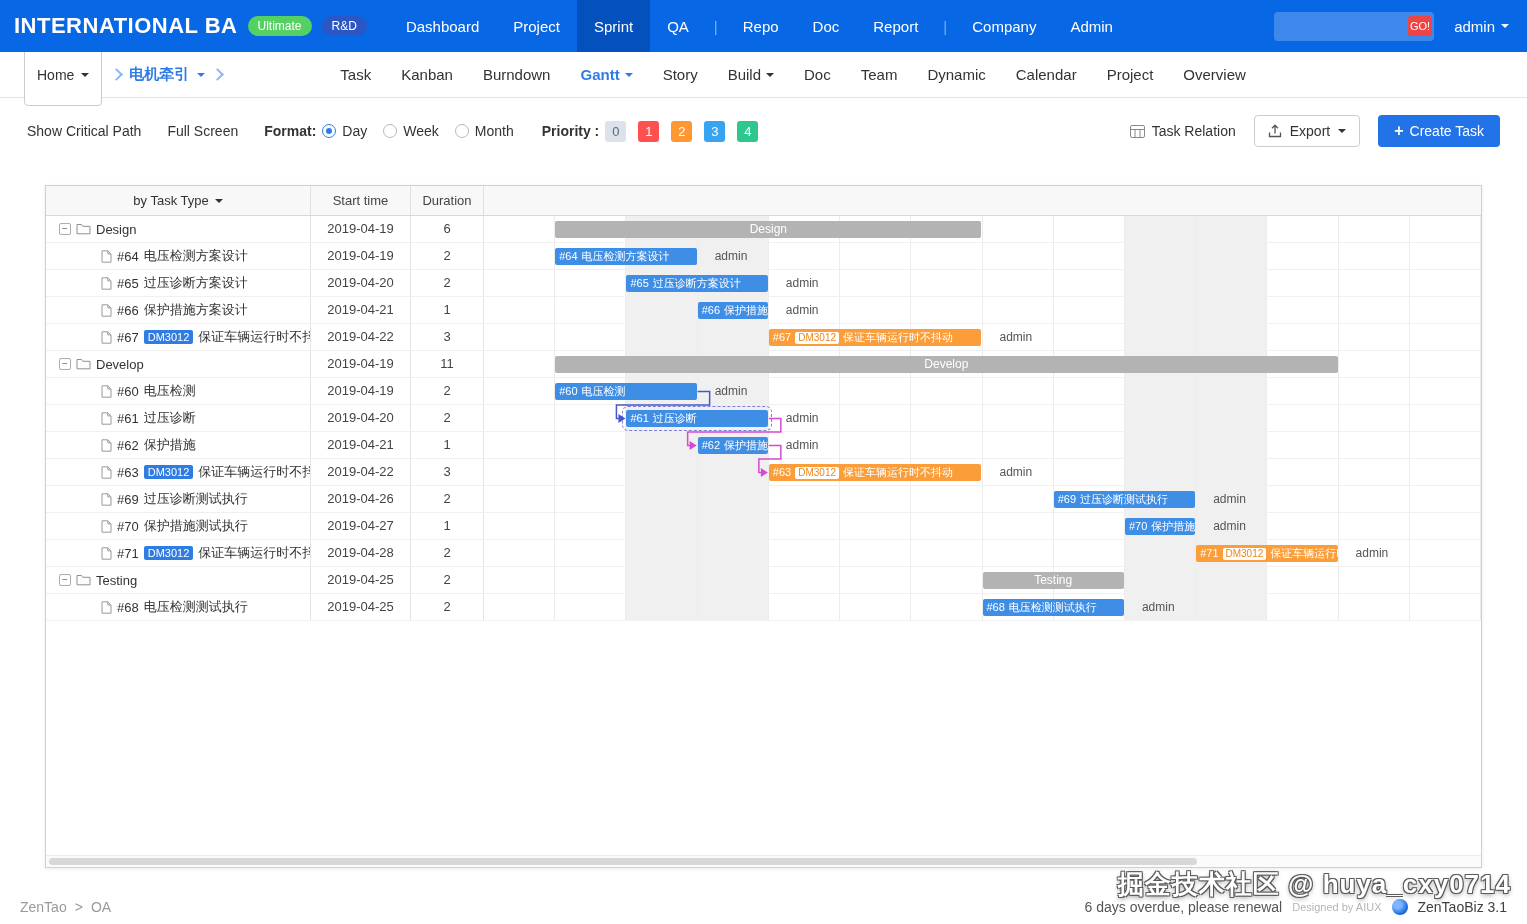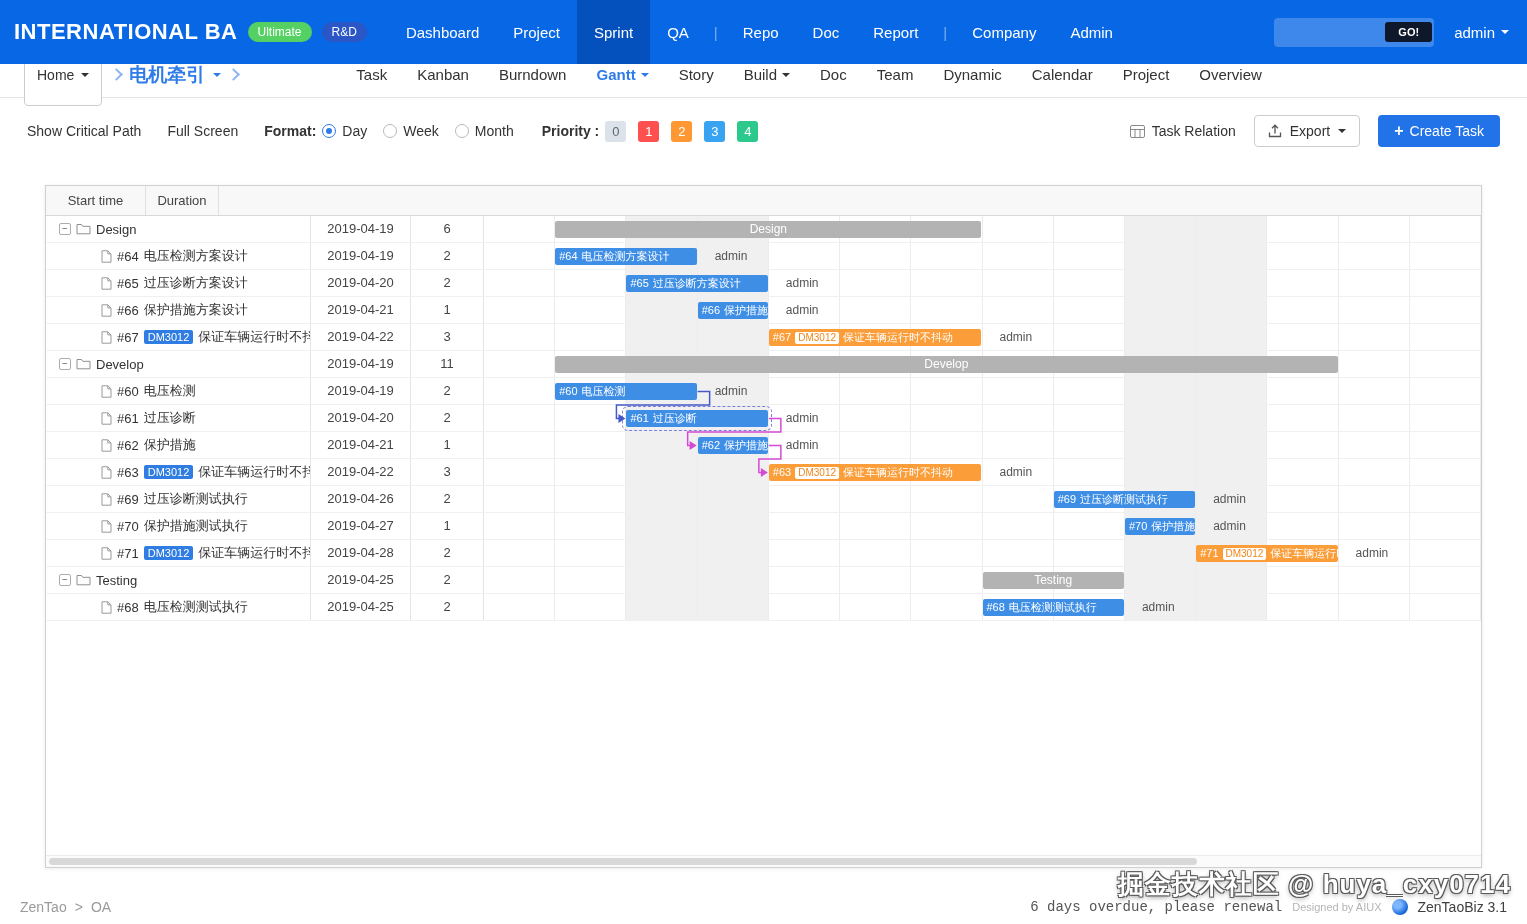--- a/index.html
+++ b/index.html
@@ -4,47 +4,47 @@
 <style>
   * { margin:0; padding:0; box-sizing:border-box; }
   html,body { width:1527px; height:924px; }
   body {
     position:relative; overflow:hidden; background:#ffffff;
     font-family:"Liberation Sans","DejaVu Sans",sans-serif; color:#333;
   }
   [data-interactable="true"] { cursor:pointer; }
 
   
-  .navbar { position:absolute; top:0; left:0; width:100%; height:64px;
+  .navbar { position:absolute; top:0; left:0; width:100%; height:52px;
     background:#0767e4; display:flex; align-items:center; color:#fff; z-index:20; }
   .brand { font-size:22px; font-weight:bold; margin-left:14px; letter-spacing:.5px; white-space:nowrap; }
   .badge { border-radius:10px; font-size:12px; padding:3px 10px; margin-left:10px; white-space:nowrap; }
   .badge.ultimate { background:#55d163; }
   .badge.rd { background:#2b56c6; }
   .nav-menu { display:flex; align-items:center; height:100%; margin-left:22px; font-size:15px; }
   .nav-item { height:100%; display:flex; align-items:center; padding:0 17px; white-space:nowrap; }
   .nav-item.active { background:#0450bd; font-weight:normal; }
   .nav-divider { color:rgba(255,255,255,.45); padding:0 8px; }
   .nav-search { margin-left:auto; width:160px; height:29px; background:rgba(255,255,255,.22);
     border-radius:4px; display:flex; align-items:center; padding:2px; }
   .search-input { flex:1; min-width:0; background:transparent; border:none; outline:none; color:#fff;
     font-size:13px; padding:0 6px; }
-  .go-btn { background:#0f172a; color:#fff; border:none; border-radius:3px; font-size:11px;
-    font-weight:bold; padding:4px 13px; }
+  .go-btn { background:#ef4444; color:#fff; border:none; border-radius:3px; font-size:11px;
+    font-weight:normal; padding:4px 2px; }
   .nav-user { display:flex; align-items:center; gap:6px; margin:0 18px 0 20px; font-size:15px; white-space:nowrap; }
   .caret { display:inline-block; width:0; height:0; border-left:4px solid transparent;
     border-right:4px solid transparent; border-top:4px solid currentColor; }
 
   
   .subnav { position:absolute; top:52px; left:0; width:100%; height:46px; background:#fff;
     border-bottom:1px solid #e4e4e4; display:flex; align-items:center; z-index:15; }
   .home-btn { margin-left:24px; border:1px solid #ccc; border-radius:4px; padding:22px 12px;
     font-size:14px; color:#333; display:flex; align-items:center; gap:7px; background:#fff; }
   .crumb { display:flex; align-items:center; gap:8px; margin-left:10px; color:#2f7be8;
-    font-size:19px; font-weight:bold; }
+    font-size:15px; font-weight:bold; }
   .chev { width:9px; height:9px; border-top:2px solid #8db6f2; border-right:2px solid #8db6f2;
     transform:rotate(45deg); }
   .tabs { display:flex; align-items:center; gap:30px; margin-left:118px; font-size:15px; color:#333; }
   .tab { display:flex; align-items:center; gap:5px; white-space:nowrap; }
   .tab.active { color:#2f7be8; font-weight:bold; }
 
   
   .toolbar { position:absolute; top:98px; left:0; width:100%; height:66px; display:flex;
     align-items:center; padding:0 27px; font-size:14px; }
   .tool-link { margin-right:26px; color:#333; white-space:nowrap; }
@@ -117,21 +117,21 @@
   .hscroll { position:absolute; bottom:0; left:0; width:100%; height:12px; background:#fbfbfb;
     border-top:1px solid #ececec; }
   .hthumb { position:absolute; left:3px; top:2px; height:7px; width:80%; background:#d8d8d8;
     border-radius:4px; }
 
   
   .footer { position:absolute; bottom:0; left:0; width:100%; height:34px; display:flex;
     align-items:center; padding:0 20px; font-size:14px; }
   .f-left { color:#9a9a9a; display:flex; gap:8px; align-items:center; }
   .f-right { margin-left:auto; display:flex; align-items:center; gap:10px; }
-  .f-renew { color:#555;font-family:Liberation Mono, monospace; }
+  .f-renew { color:#555; }
   .f-designed { color:#b5b5b5; font-size:11px; }
   .f-logo { width:16px; height:16px; border-radius:50%;
     background:radial-gradient(circle at 35% 35%, #7db7ff 0 25%, #1565d8 70%); display:inline-block; }
   .f-product { color:#404040; }
   .watermark { position:absolute; right:16px; bottom:22px; font-size:26px; font-weight:bold;
     color:#fff; letter-spacing:1px; white-space:nowrap; z-index:30;
     text-shadow:-1px -1px 0 #5a5a5a, 1px -1px 0 #5a5a5a, -1px 1px 0 #5a5a5a, 1px 1px 0 #5a5a5a,
       0 2px 5px rgba(0,0,0,.45); }
 </style>
 </head>
@@ -271,20 +271,24 @@
     </button>
     <button class="create-btn" data-interactable="true">
       <span class="plus" data-interactable="false">+</span>
       <span data-interactable="false">Create Task</span>
     </button>
   </div>
 </div>
 
 <div class="panel" data-interactable="false">
   <div class="grid-header" data-interactable="false">
+    <div class="h-cell h-task" data-interactable="true">
+      <span data-interactable="false">by Task Type</span>
+      <span class="caret" data-interactable="false"></span>
+    </div>
     <div class="h-cell h-start" data-interactable="false">
       <span data-interactable="false">Start time</span>
     </div>
     <div class="h-cell h-dur" data-interactable="false">
       <span data-interactable="false">Duration</span>
     </div>
   </div>
   <div class="grid-body" data-interactable="false">
     <div class="chart-cols" id="chart-cols" data-interactable="false" style="height: 405px;">
         <div class="ccol" data-interactable="false"></div>

